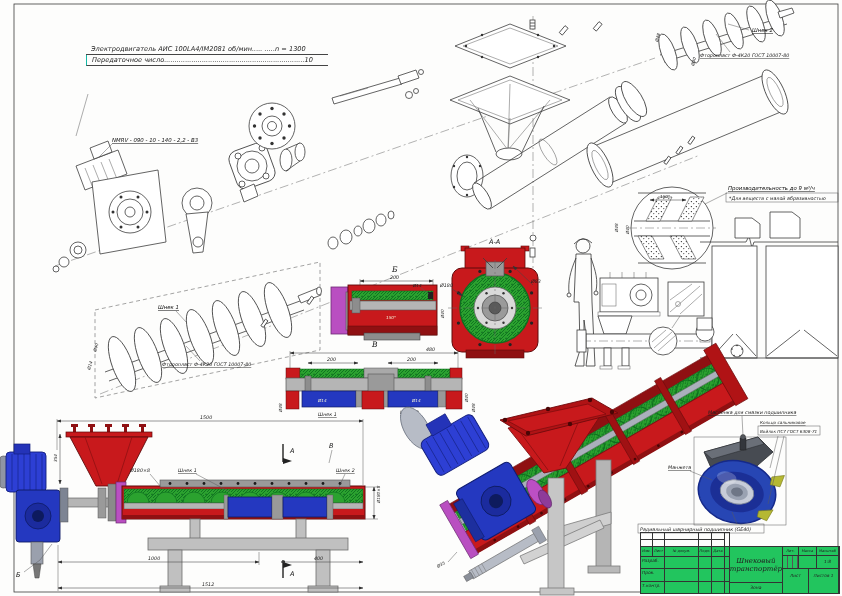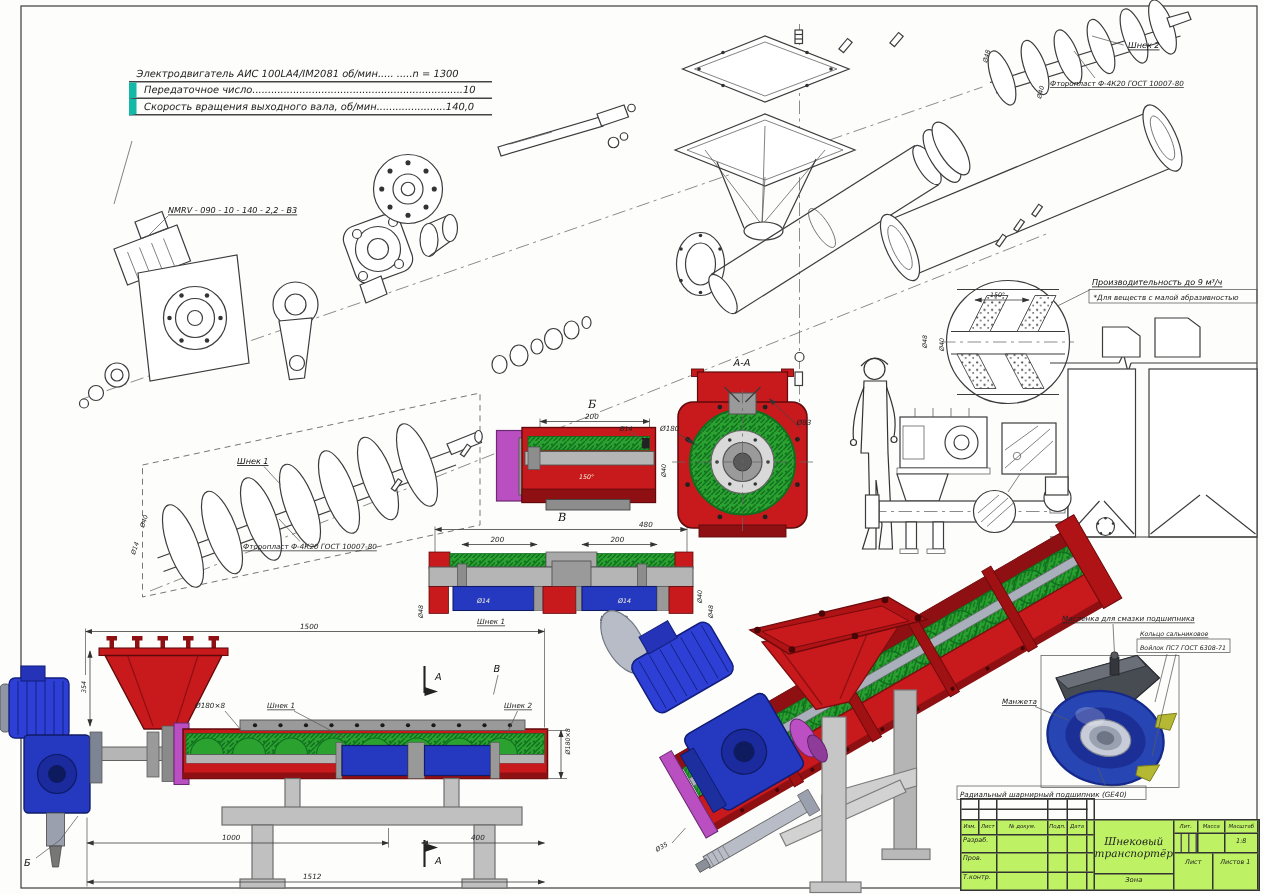--- a/index.html
+++ b/index.html
@@ -17,28 +17,28 @@
   .ln{stroke:#3c3c3c;stroke-width:0.8;fill:none}
   .thin{stroke:#5a5a5a;stroke-width:0.5;fill:none}
   .cdash{stroke:#666;stroke-width:0.5;stroke-dasharray:9 3 2 3;fill:none}
   .dash{stroke:#666;stroke-width:0.6;stroke-dasharray:4 3;fill:none}
   .dim{stroke:#444;stroke-width:0.55;fill:none}
   .wf{fill:#ffffff}
   
   .specs{position:absolute;left:86px;top:44px;width:242px;color:#222;
          font:italic 6.6px "DejaVu Sans",sans-serif;}
   .spec-row{border-bottom:1px solid #444;padding:1px 2px 1px 5px;white-space:nowrap;
-            overflow:hidden;border-left:5px solid #14b8a6;}
+            overflow:hidden;border-left:1px solid #14b8a6;}
   .spec-row:first-child{border-left:none;}
   
   .tb-ext{position:absolute;left:640px;top:532px;width:88px;height:14px;border:1px solid #333;
           display:grid;grid-template-columns:12px 12px 34px 13px 13px;grid-template-rows:7px 7px;}
   .tb-ext i{border-right:0.5px solid #333;border-bottom:0.5px solid #333;}
   .tblock{position:absolute;left:640px;top:546px;width:198px;height:46px;border:1px solid #333;
-          display:flex;font:italic 4.3px "DejaVu Sans",sans-serif;color:#222;background:#bef264;}
+          display:flex;font:italic 4.3px "DejaVu Sans",sans-serif;color:#222;background:#22c55e;}
   .tb-left{width:88px;border-right:1px solid #333;display:flex;flex-direction:column;}
   .tb-hdr{display:grid;grid-template-columns:12px 12px 34px 13px 13px;height:9px;border-bottom:0.5px solid #333;}
   .tb-hdr span{border-right:0.5px solid #333;text-align:center;font-size:3.6px;line-height:9px;overflow:hidden}
   .tb-nr{display:grid;grid-template-columns:24px 34px 13px 13px;flex:1;border-bottom:0.5px solid #333;}
   .tb-nr:last-child{border-bottom:none}
   .tb-nr span{border-right:0.5px solid #333;padding-left:1px;line-height:8px;overflow:hidden}
   .tb-mid{flex:1;display:flex;flex-direction:column;border-right:1px solid #333;}
   .tb-title{flex:1;display:flex;align-items:center;justify-content:center;text-align:center;
             font:italic 7px "DejaVu Serif",serif;}
   .tb-org{height:10px;text-align:center;border-top:0.5px solid #333;font-size:4.5px;line-height:10px;}
@@ -674,21 +674,20 @@
   <line class="thin" x1="690" y1="471" x2="712" y2="480"></line>
   <rect x="638" y="524" width="126" height="9" class="thin" fill="none"></rect>
   <text class="t45" x="640" y="531">Радиальный шарнирный подшипник (GE40)</text>
   <line class="thin" x1="737" y1="524" x2="732" y2="512"></line>
 </g>
 </svg>
 
 <div class="specs">
   <div class="spec-row">Электродвигатель  АИС 100LA4/IM2081 об/мин..... .....n = 1300</div>
   <div class="spec-row">Передаточное число...................................................................10</div>
-  <div class="spec-row">Скорость вращения выходного вала, об/мин......................140,0</div>
 </div>
 
 <div class="tb-ext">
   <i></i>
       <i></i>
       <i></i>
       <i></i>
       <i></i>
       <i></i>
       <i></i>

